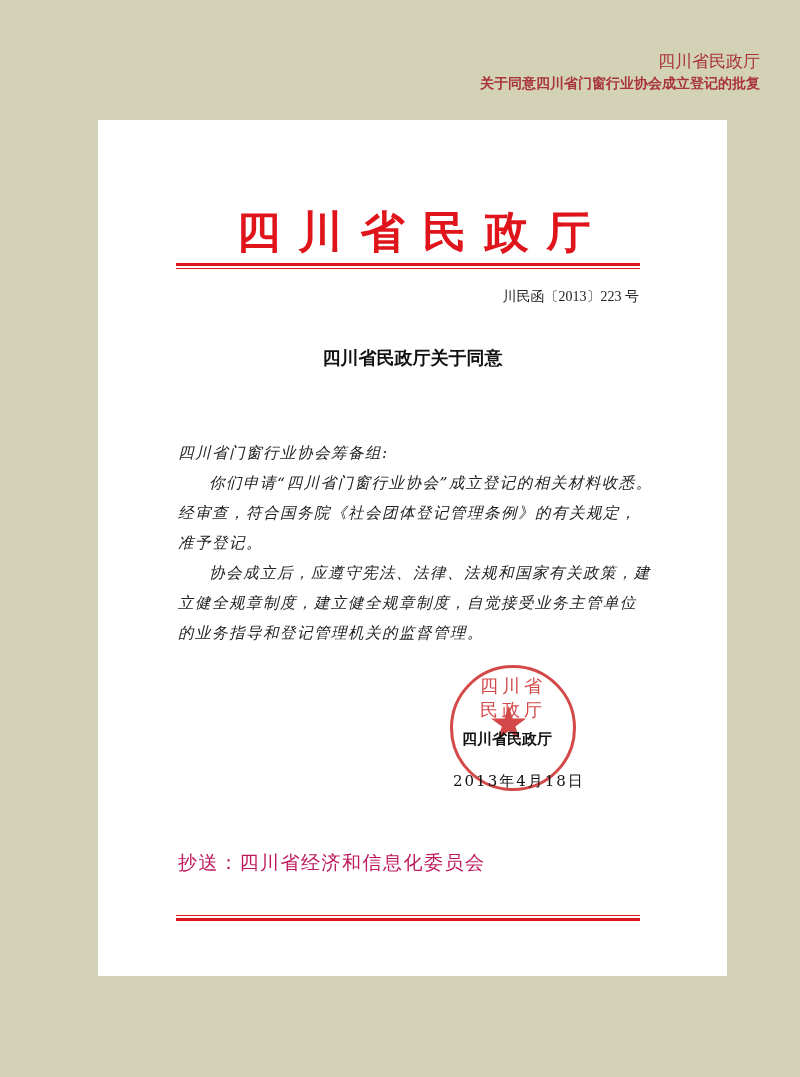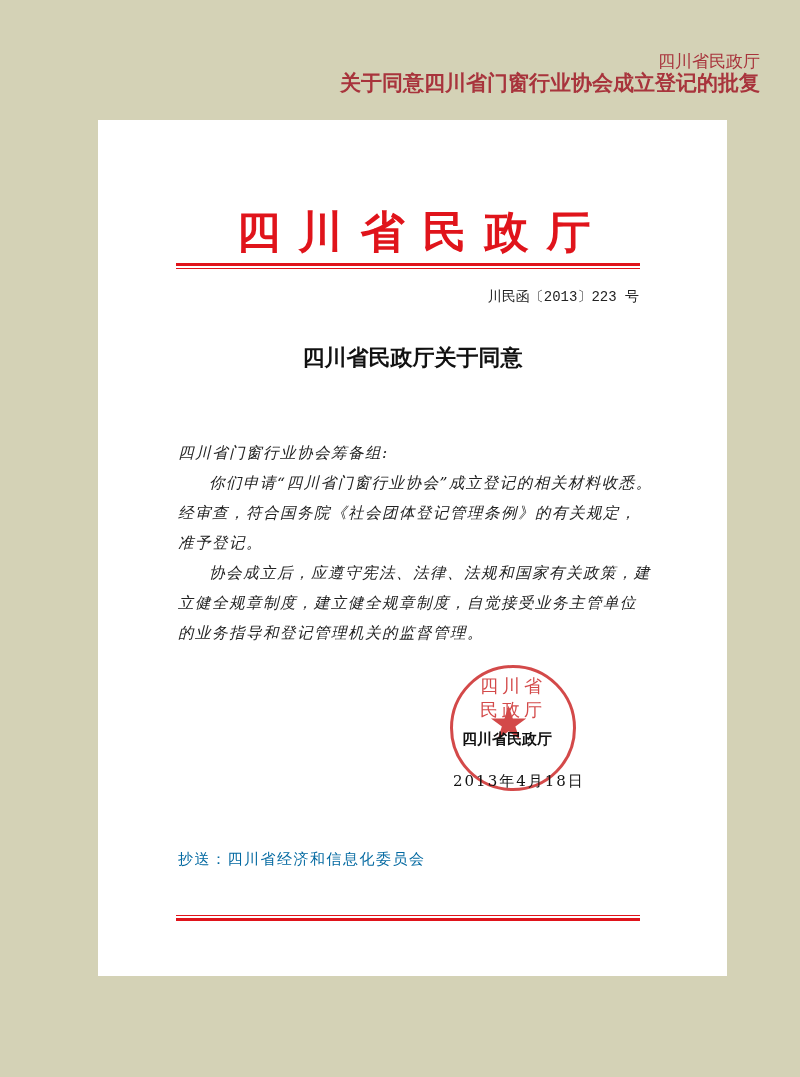--- a/index.html
+++ b/index.html
@@ -6,43 +6,43 @@
   body {
     width:800px; height:1077px; position:relative; overflow:hidden;
     background:#d4d2b6;
     font-family: "DejaVu Serif", "Liberation Serif", serif;
   }
   .corner-caption {
     position:absolute; right:40px; top:50px; text-align:right;
     color:#a8343c; font-family:"DejaVu Sans", sans-serif;
   }
   .corner-caption .l1 { font-size:17px; line-height:22px; }
-  .corner-caption .l2 { font-size:21px; line-height:22px; font-weight:bold; }
+  .corner-caption .l2 { font-size:14px; line-height:22px; font-weight:bold; }
   .paper {
     position:absolute; left:98px; top:120px; width:629px; height:856px;
     background:#ffffff;
   }
   .masthead {
     position:absolute; left:0; right:0; top:82px; text-align:center;
     color:#e0141b; font-size:44px; letter-spacing:18px; font-weight:bold;
     line-height:60px; padding-left:20px;
   }
   .rule {
     position:absolute; left:78px; width:464px;
   }
   .rule .thick { height:3px; background:#e0141b; }
   .rule .thin { height:1px; background:#e0141b; margin-top:2px; }
   .rule.bottom .thin { margin-top:0; margin-bottom:2px; }
   .docnum {
     position:absolute; right:88px; top:168px; font-size:14px; color:#222;
-    font-family:Liberation Mono, monospace;
+    font-family:Liberation Serif, serif;
   }
   .doc-title {
     position:absolute; left:0; right:0; text-align:center;
-    font-size:22px; font-weight:bold; color:#111; line-height:32px;
+    font-size:18px; font-weight:bold; color:#111; line-height:32px;
     font-family:"DejaVu Sans", sans-serif;
   }
   .body-text {
     position:absolute; left:80px; width:475px; font-size:15.5px; color:#222;
     line-height:30px; letter-spacing:1.5px;
   }
   .body-text p { margin:0;font-style:italic; }
   .indent { text-indent:2em; }
   .seal {
     position:absolute; left:352px; top:545px; width:120px; height:120px;
@@ -56,21 +56,21 @@
     position:absolute; left:20px; top:6px; width:80px; text-align:center;
     color:#cc2a2a; font-size:18px; letter-spacing:4px;
   }
   .sign-org {
     position:absolute; left:364px; top:610px; font-size:15px; font-weight:bold; color:#111;
   }
   .sign-date {
     position:absolute; left:355px; top:652px; font-size:15px; color:#111; letter-spacing:2px;text-align:right;
   }
   .cc {
-    position:absolute; left:80px; top:730px; font-size:15px; color:#0369a1; letter-spacing:1.5px;
+    position:absolute; left:80px; top:730px; font-size:19px; color:#be185d; letter-spacing:1.5px;
   }
 </style>
 </head>
 <body>
 
 <div class="corner-caption">
   <div class="l1">四川省民政厅</div>
   <div class="l2">关于同意四川省门窗行业协会成立登记的批复</div>
 </div>
 

